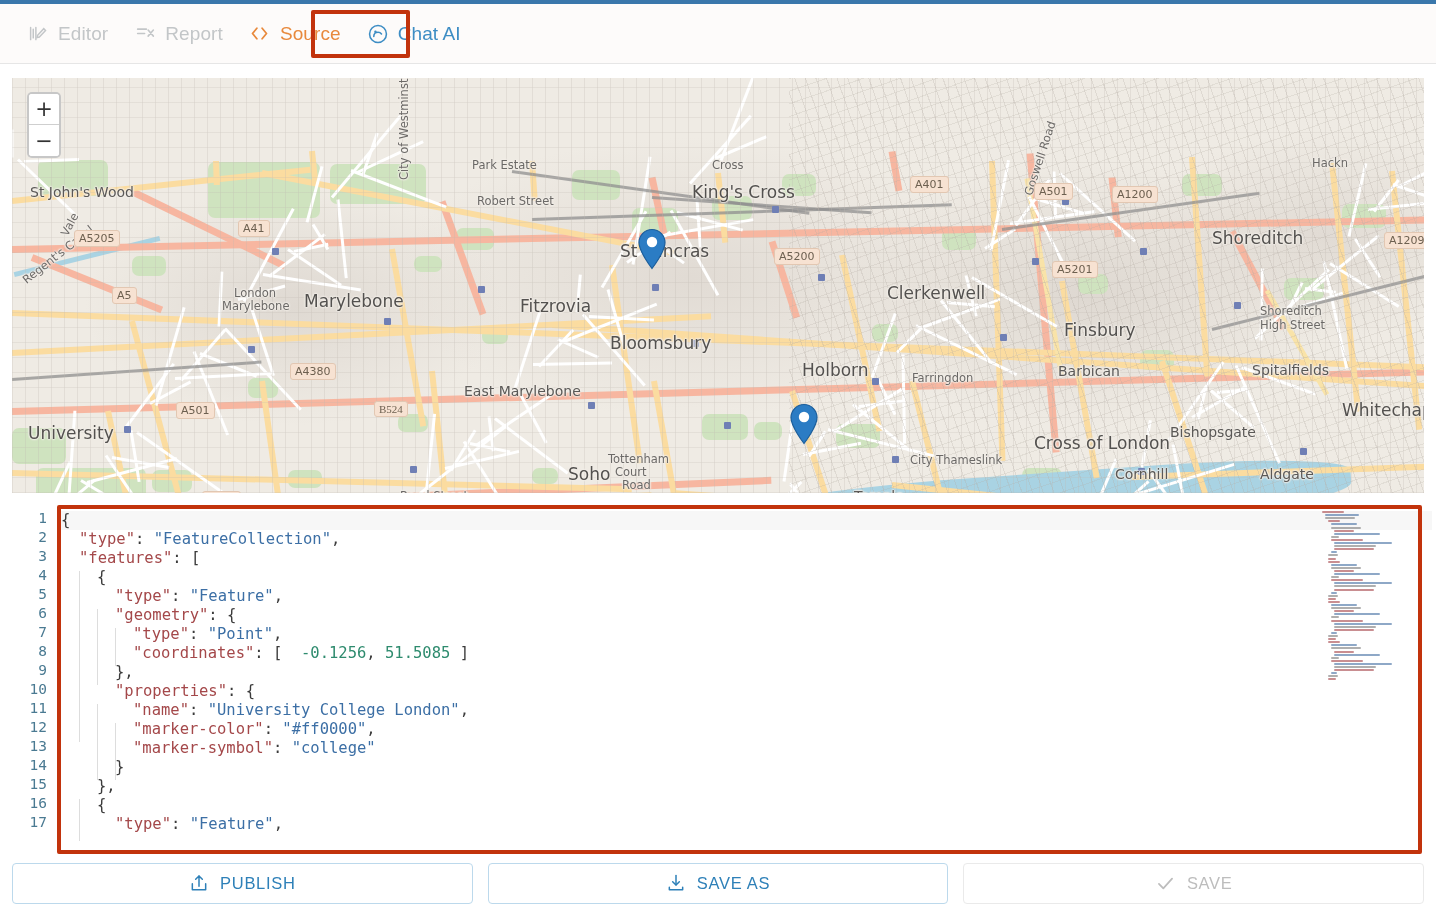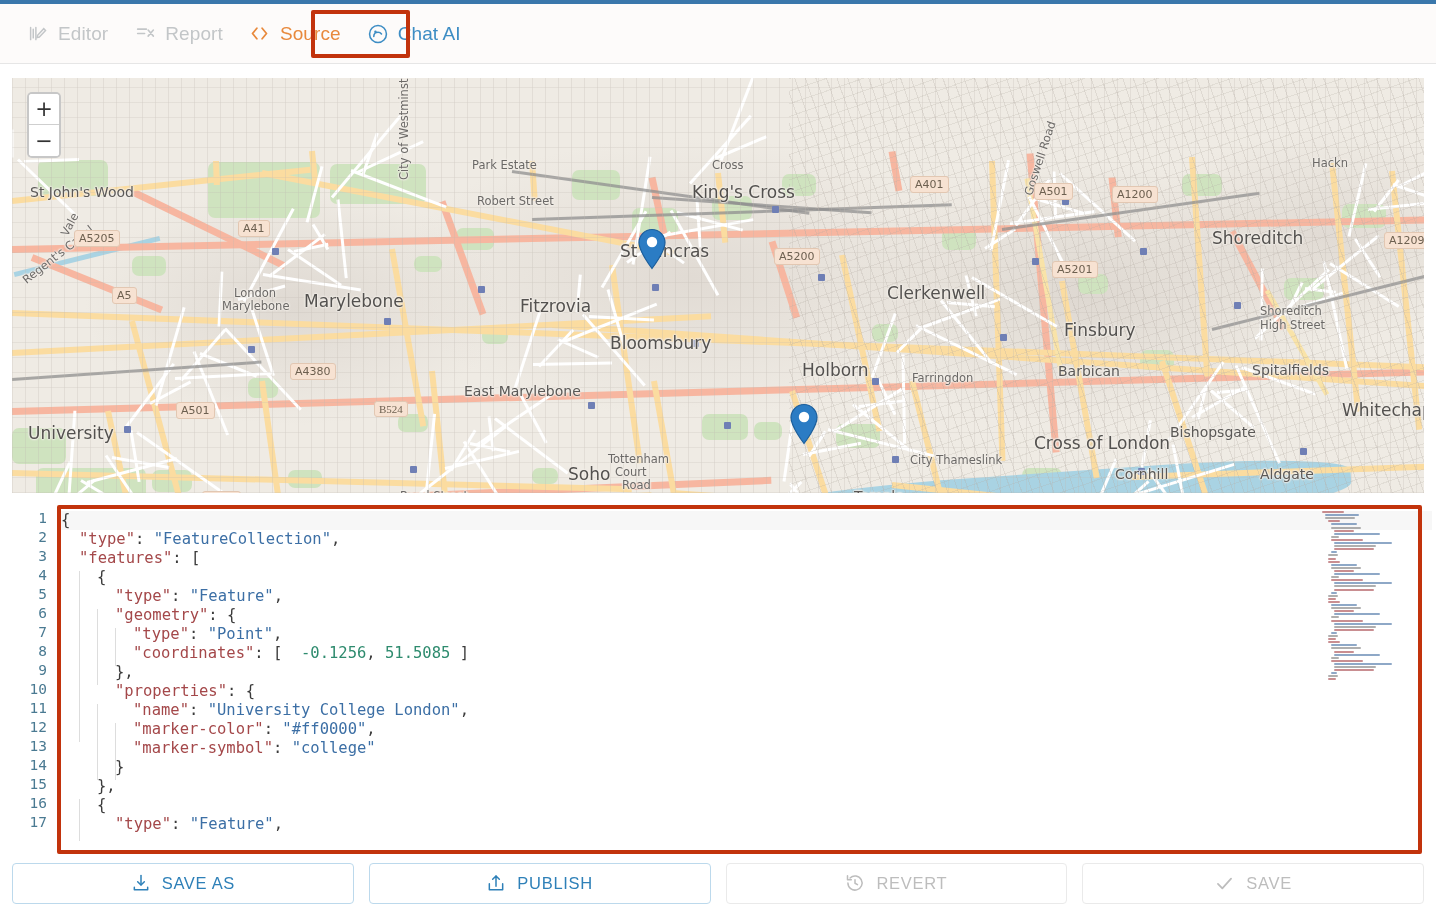--- a/index.html
+++ b/index.html
@@ -596,46 +596,36 @@
           <div class="mm-line" style="left: 14px; top: 169.4px; width: 8px; background: rgb(176, 90, 94); opacity: 0.8;"></div>
         </div>
     </div>
   </div>
   <div class="hl-box" id="code-box"></div>
 
   <div class="actionbar" id="actionbar">
       <button class="abtn enabled">
         <span>
           <svg width="20" height="20" viewBox="0 0 24 24" fill="none" stroke="#2e80b8" stroke-width="1.8" stroke-linecap="round" stroke-linejoin="round">
-            <path d="M12 3v11"></path>
-            <path d="M8 10.5l4 4 4-4"></path>
-            <path d="M4 17v3h16v-3"></path>
-          </svg>
-        </span>
-        <span>SAVE AS</span>
-      </button>
-      <button class="abtn enabled">
-        <span>
-          <svg width="20" height="20" viewBox="0 0 24 24" fill="none" stroke="#2e80b8" stroke-width="1.8" stroke-linecap="round" stroke-linejoin="round">
             <path d="M12 16V4"></path>
             <path d="M8 7.5l4-4 4 4"></path>
             <path d="M4 13v7h16v-7"></path>
           </svg>
         </span>
         <span>PUBLISH</span>
       </button>
-      <button class="abtn disabled">
+      <button class="abtn enabled">
         <span>
-          <svg width="20" height="20" viewBox="0 0 24 24" fill="none" stroke="#bdbdbd" stroke-width="1.8" stroke-linecap="round" stroke-linejoin="round">
-            <path d="M3.5 12a8.5 8.5 0 1 0 2.6-6.1"></path>
-            <path d="M3 3.4V8h4.6"></path>
-            <path d="M12 8v4.3l3 1.7"></path>
+          <svg width="20" height="20" viewBox="0 0 24 24" fill="none" stroke="#2e80b8" stroke-width="1.8" stroke-linecap="round" stroke-linejoin="round">
+            <path d="M12 3v11"></path>
+            <path d="M8 10.5l4 4 4-4"></path>
+            <path d="M4 17v3h16v-3"></path>
           </svg>
         </span>
-        <span>REVERT</span>
+        <span>SAVE AS</span>
       </button>
       <button class="abtn disabled">
         <span>
           <svg width="21" height="21" viewBox="0 0 24 24" fill="none" stroke="#bdbdbd" stroke-width="2" stroke-linecap="round" stroke-linejoin="round">
             <path d="M4.5 12.5l5 5 10-11"></path>
           </svg>
         </span>
         <span>SAVE</span>
       </button>
     </div>

